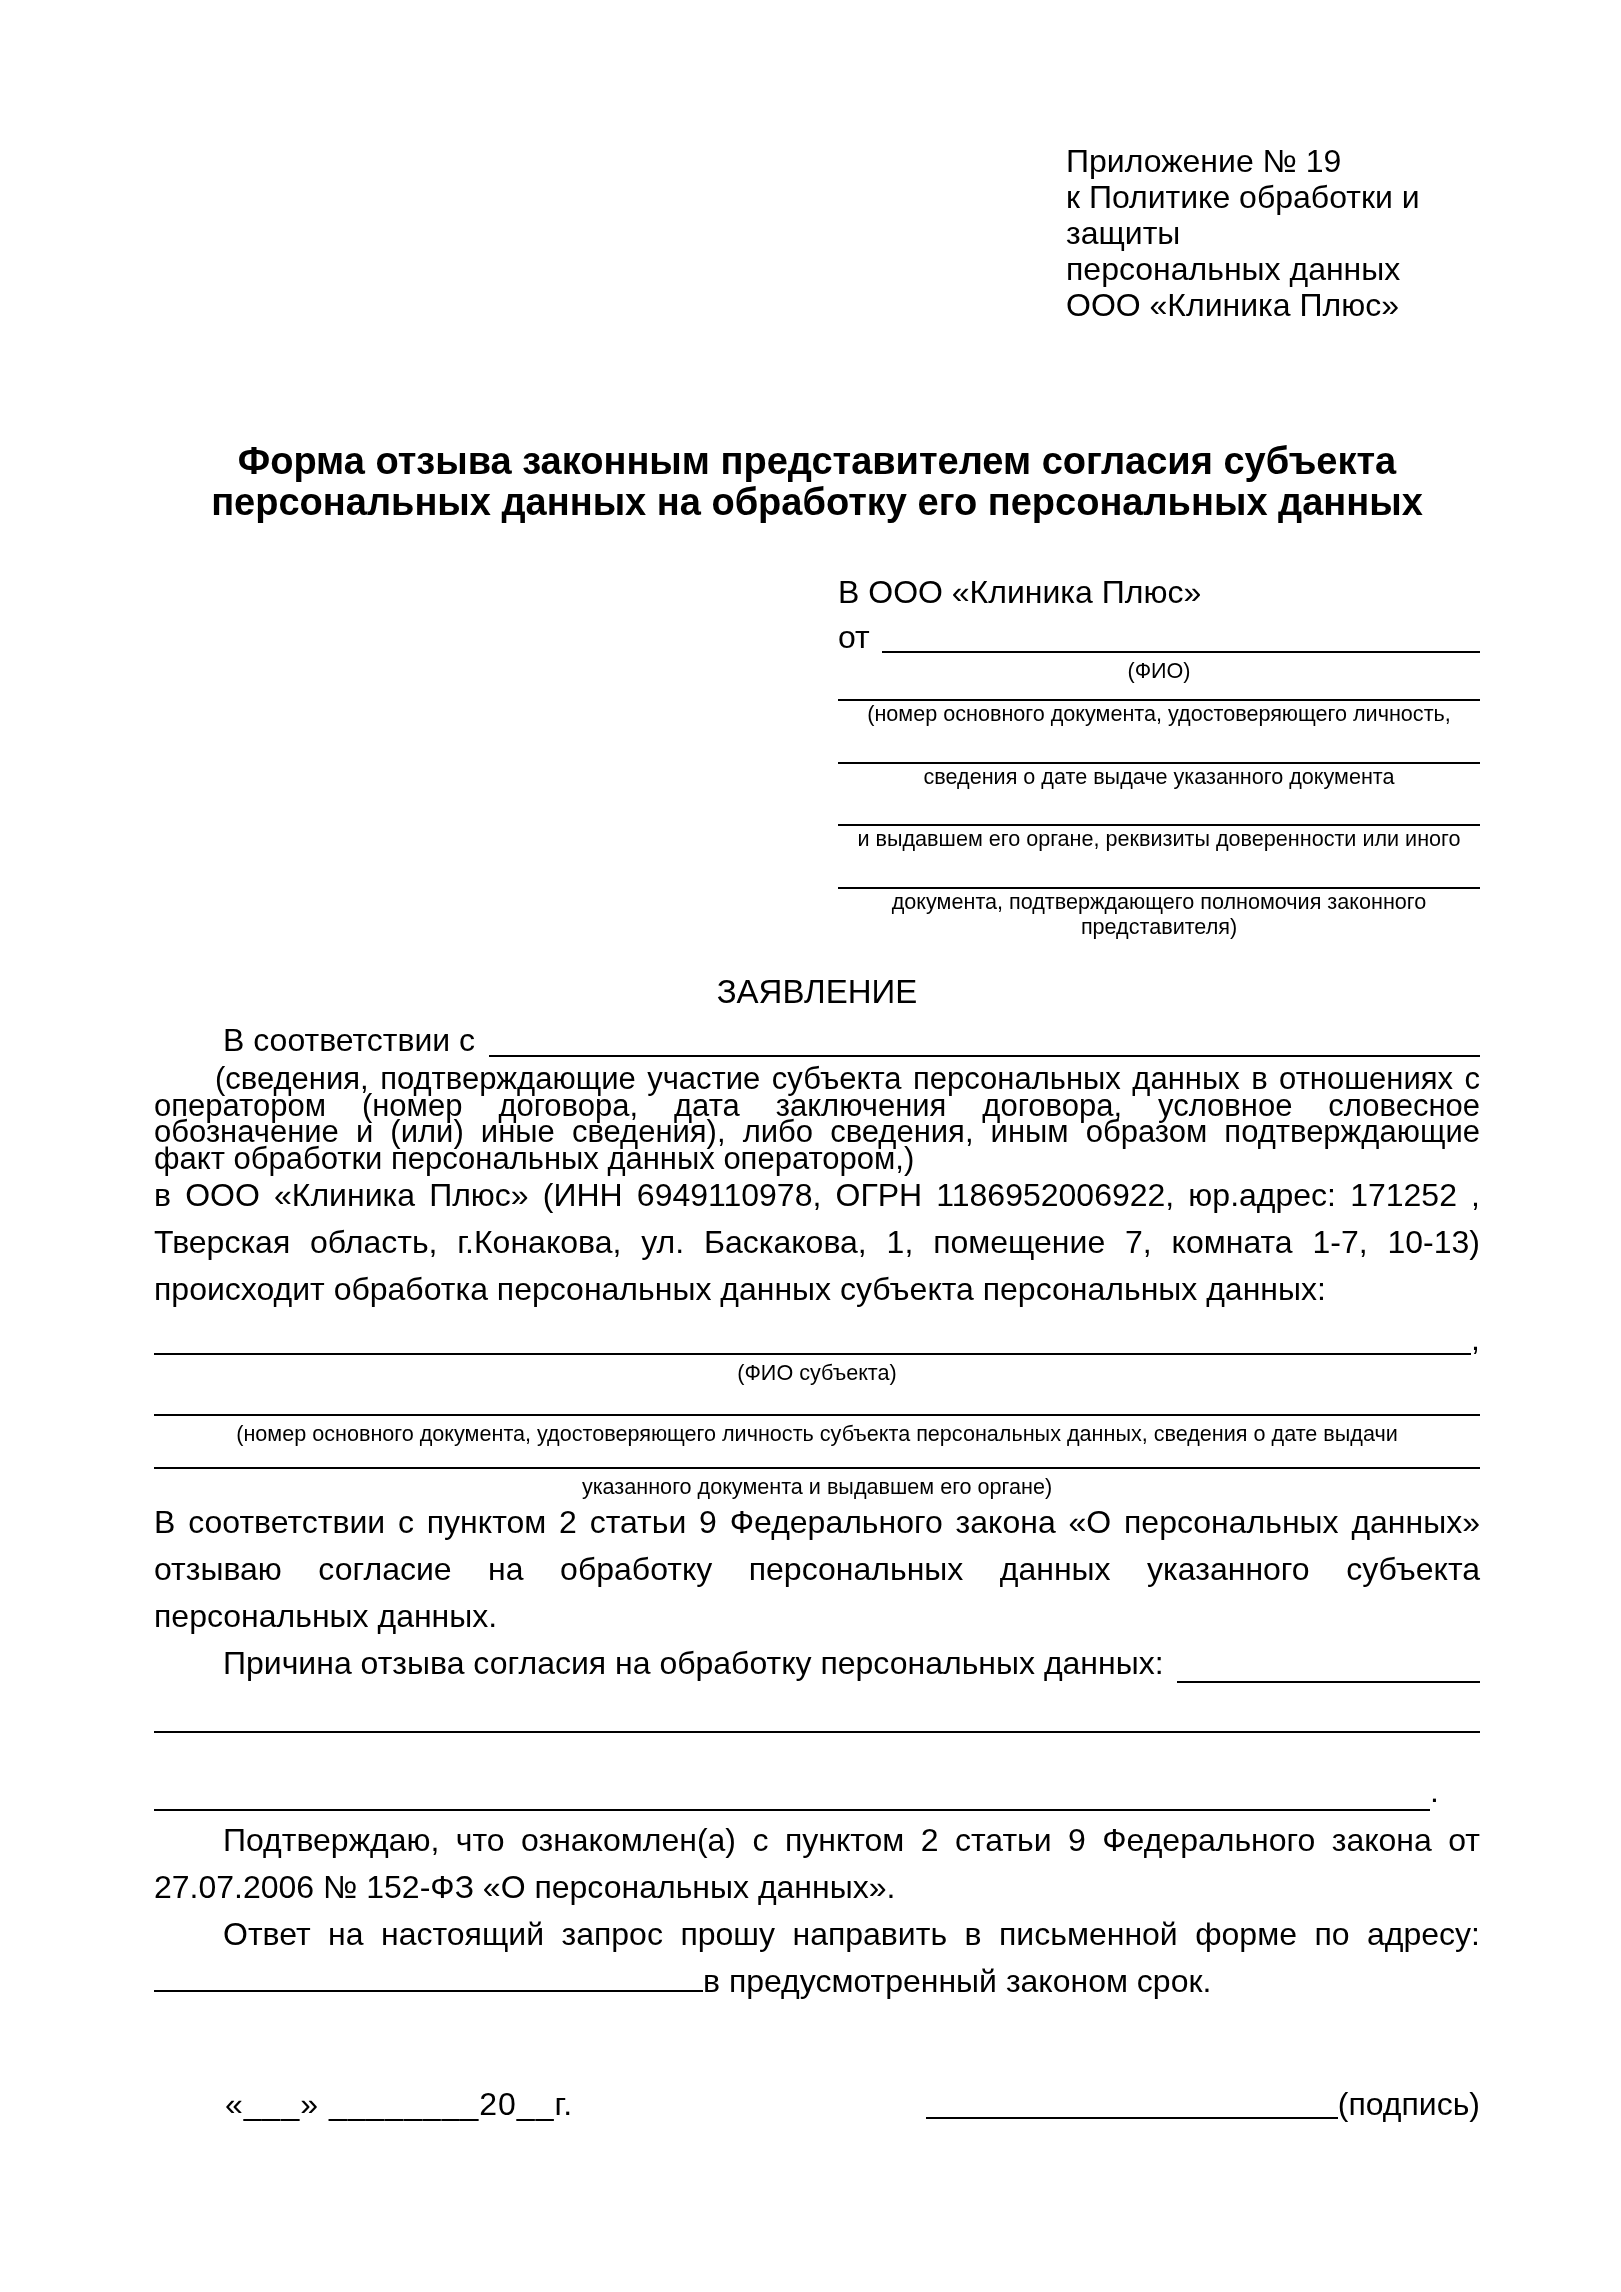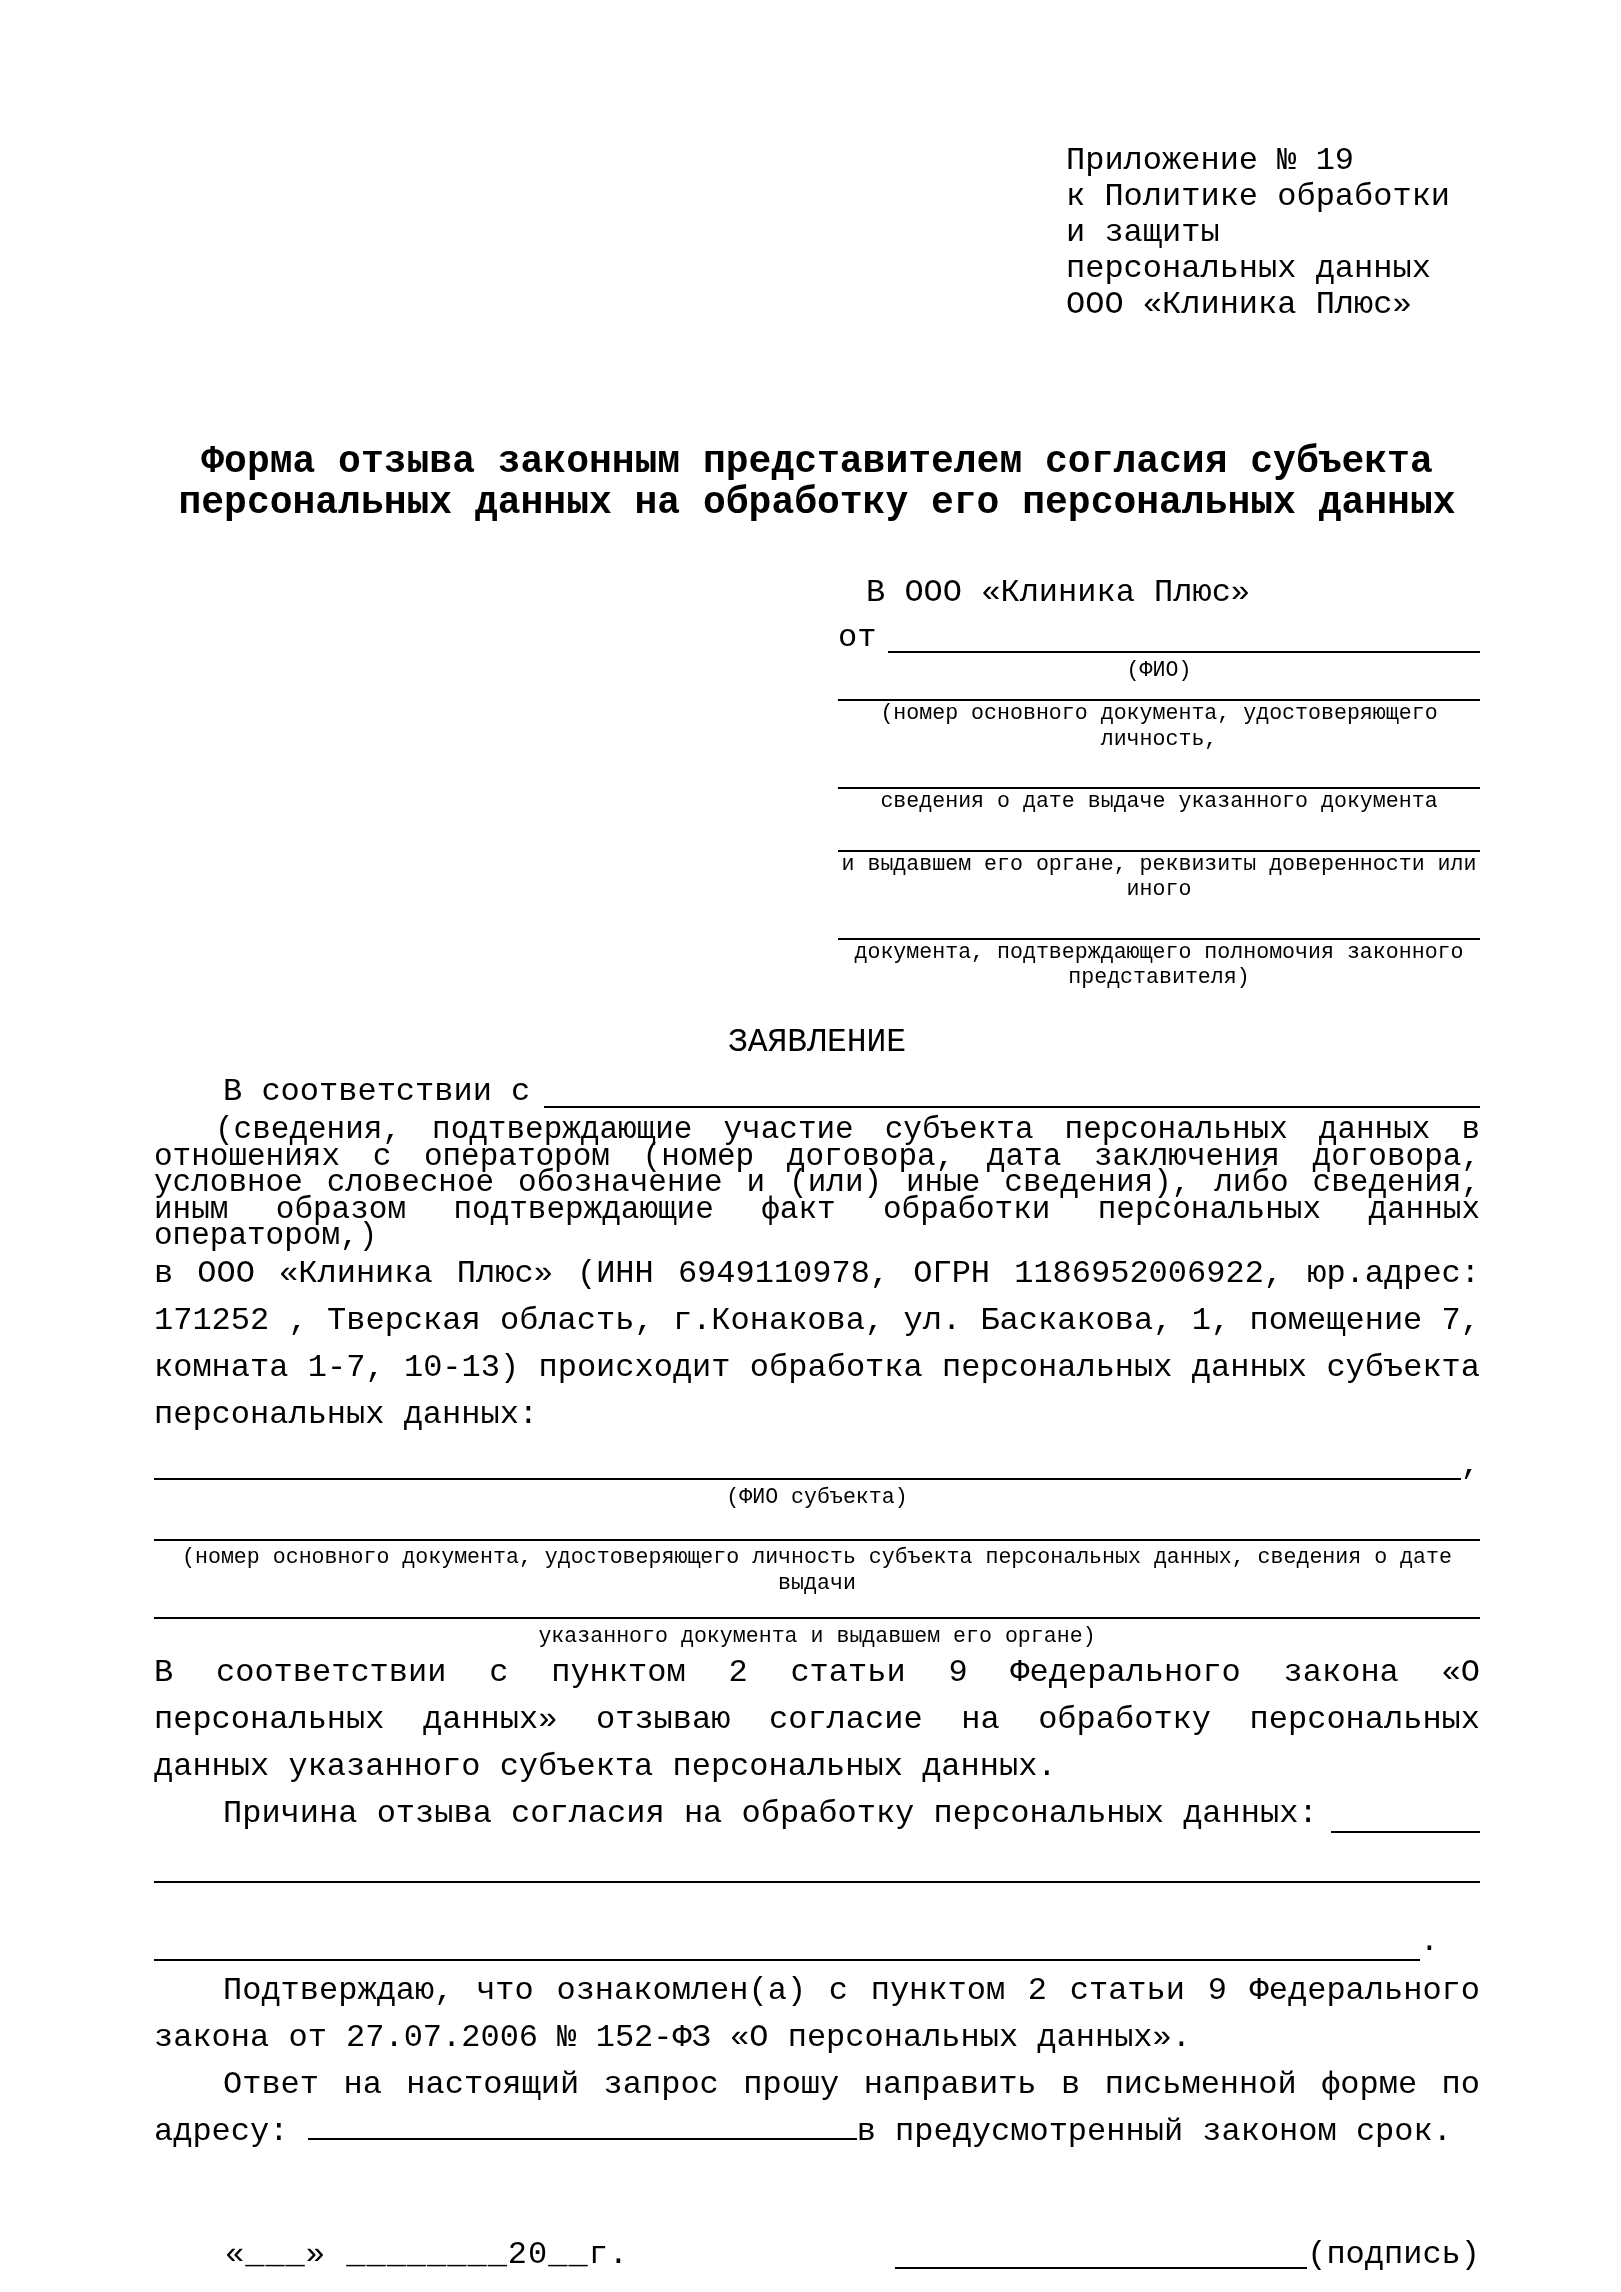--- a/index.html
+++ b/index.html
@@ -6,21 +6,21 @@
     margin: 0;
     padding: 0;
     background: #ffffff;
   }
   .page {
     position: relative;
     width: 1621px;
     height: 2293px;
     background: #ffffff;
     color: #000000;
-    font-family: Liberation Mono, monospace;
+    font-family: Liberation Sans, sans-serif;
     overflow: hidden;
     border-radius: 23px;
   }
   .content {
     position: absolute;
     left: 154px;
     top: 0;
     width: 1326px;
   }
 
@@ -40,21 +40,21 @@
     font-size: 38px;
     line-height: 41px;
   }
 
   
   .addressee {
     margin-top: 49px;
     margin-left: 684px;
     width: 642px;
   }
-  .addr-to { font-size: 32px; line-height: 41px; margin-left: 28px; }
+  .addr-to { font-size: 32px; line-height: 41px; }
   .flex-row { display: flex; align-items: flex-end; }
   .fill {
     flex: 1;
     border-bottom: 2.9px solid #000;
     margin-bottom: 4.9px;
     min-height: 1px;
   }
   .addr-from { margin-top: 3.9px; font-size: 32px; line-height: 41px; }
   .addr-from .fill { margin-left: 11.8px; }
   .cap { text-align: center; font-size: 21.6px; line-height: 25.5px; }

